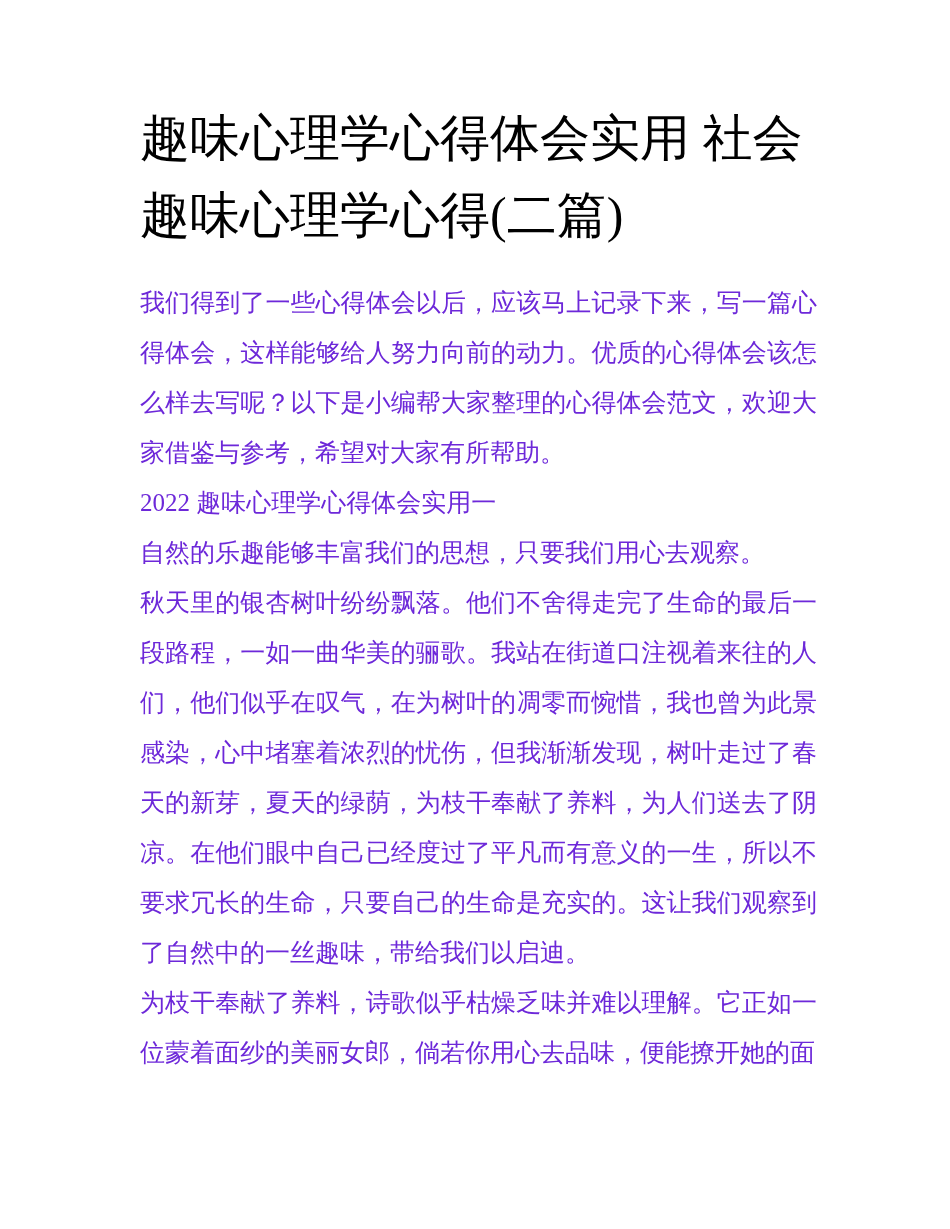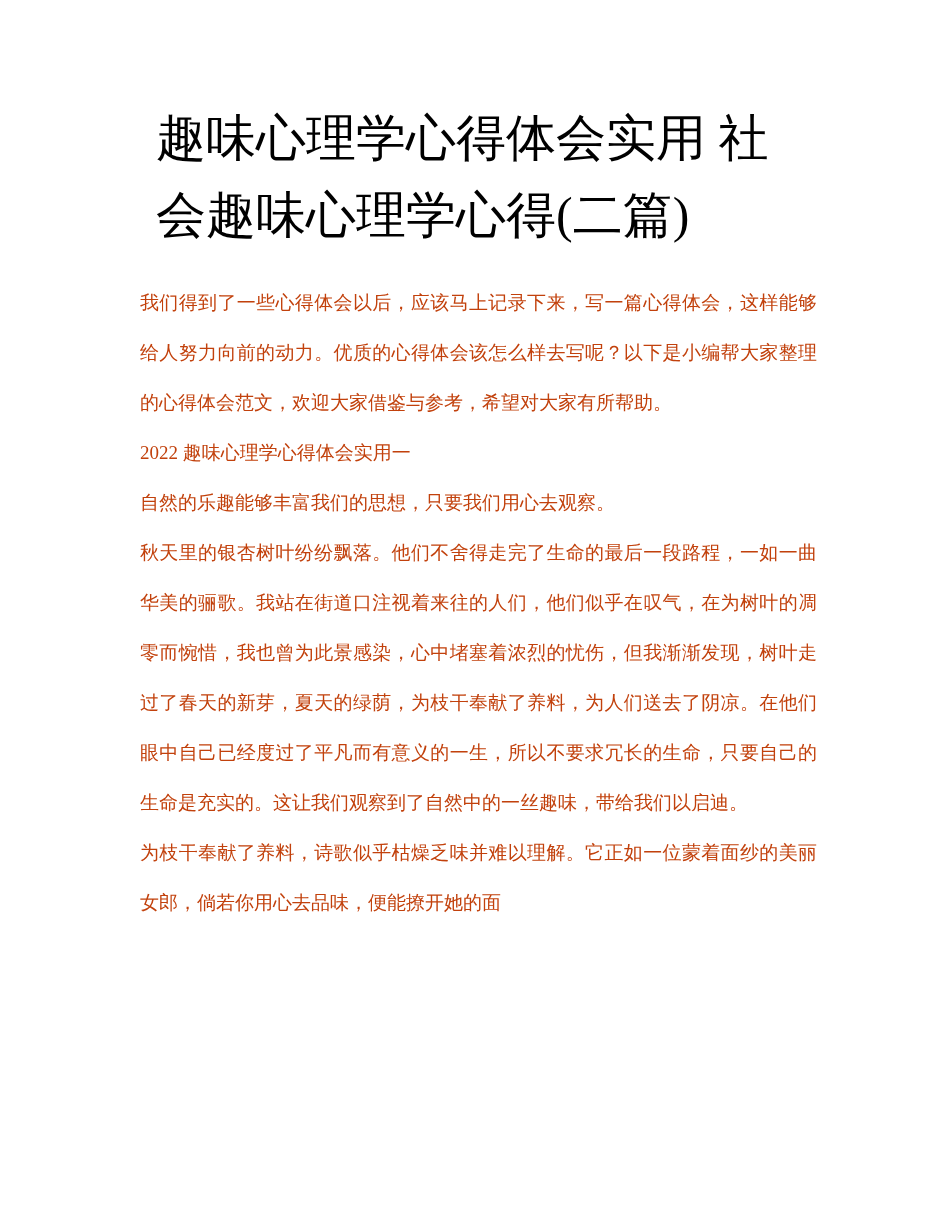--- a/index.html
+++ b/index.html
@@ -20,41 +20,41 @@
       height: 1229px;
       background: #ffffff;
       overflow: hidden;
       box-sizing: border-box;
     }
     .content {
       margin-left: 140px;
       width: 677px;
     }
     .doc-title {
-      margin: 100px 0 0 16px;
+      margin: 100px 0 0 0;
       padding: 0;
       font-size: 50px;
       font-weight: normal;
       line-height: 77px;
       text-align: left;
       color: #000000;
       letter-spacing: 0;
       word-break: normal;
     }
     .doc-body {
       margin-top: 24px;
     }
     .doc-body p {
       margin: 0;
       padding: 0;
-      font-size: 19px;
+      font-size: 25px;
       line-height: 50px;
       text-align: justify;
       text-justify: inter-character;
-      color: #c2410c;
+      color: #6d28d9;
       letter-spacing: 0;
     }
     
   </style>
 </head>
 <body>
 
 <div class="page">
   <div class="content">
     <h1 class="doc-title">趣味心理学心得体会实用 社会趣味心理学心得(二篇)</h1>

